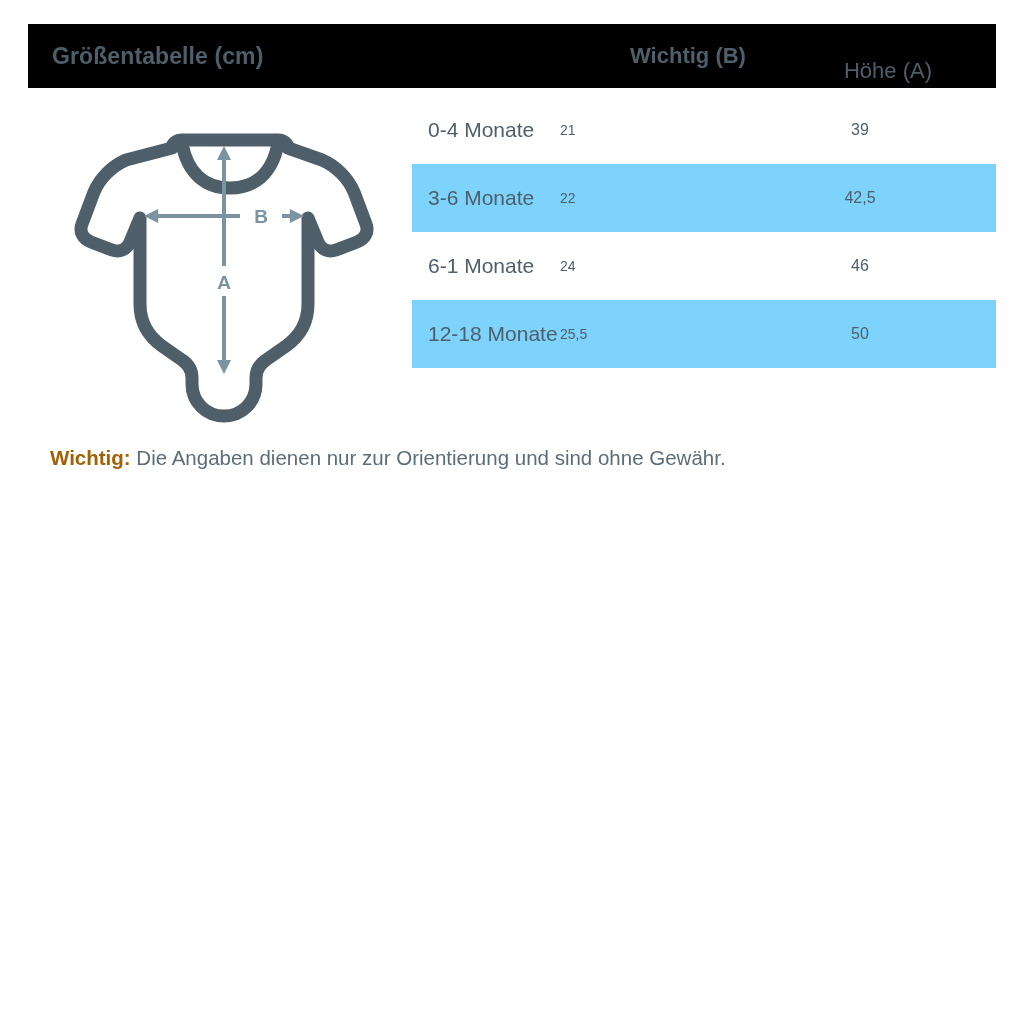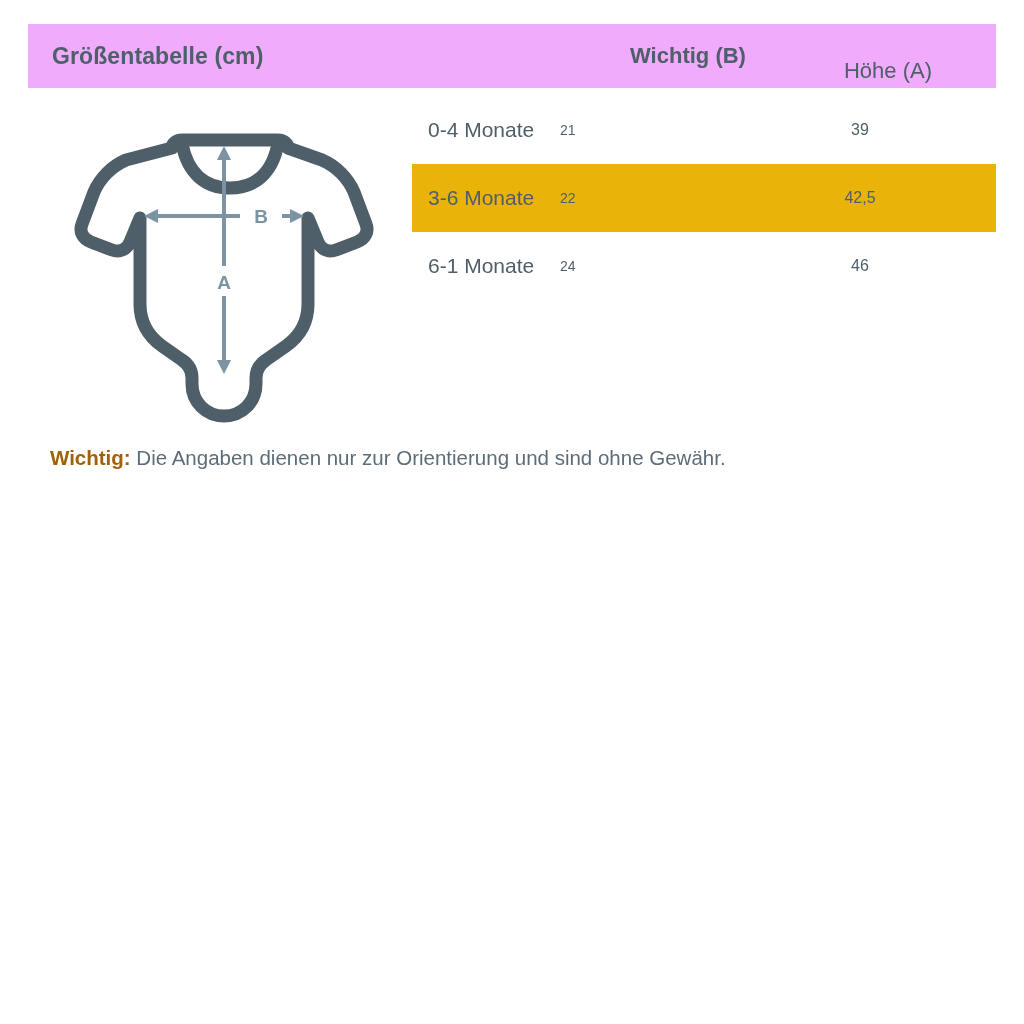--- a/index.html
+++ b/index.html
@@ -21,21 +21,21 @@
     height: 1024px;
   }
 
   
   .header-band {
     position: absolute;
     left: 28px;
     top: 24px;
     width: 968px;
     height: 64px;
-    background: #f0abfc;
+    background: #000000;
     display: flex;
     align-items: center;
   }
   .header-title {
     position: absolute;
     left: 24px;
     font-size: 23px;
     font-weight: bold;
     color: #4e5f69;
     letter-spacing: 0.1px;
@@ -67,21 +67,21 @@
     top: 96px;
     width: 584px;
   }
   .row {
     position: relative;
     height: 68px;
     display: flex;
     align-items: center;
   }
   .row.alt {
-    background: #eab308;
+    background: #7dd3fc;
   }
   .cell-size {
     position: absolute;
     left: 16px;
     font-size: 21px;
     color: #4e5f69;
   }
   .cell-b {
     position: absolute;
     left: 148px;
@@ -201,20 +201,25 @@
       <div class="cell-b">22</div>
       <div class="cell-a">42,5</div>
     </div>
 
     <div class="row">
       <div class="cell-size">6-1 Monate</div>
       <div class="cell-b">24</div>
       <div class="cell-a">46</div>
     </div>
 
+    <div class="row alt">
+      <div class="cell-size">12-18 Monate</div>
+      <div class="cell-b">25,5</div>
+      <div class="cell-a">50</div>
+    </div>
 
   </div>
 
   <div class="footnote">
     <b>Wichtig:</b><span> Die Angaben dienen nur zur Orientierung und sind ohne Gewähr.</span><br>
   </div>
 
 </div>
 
 </body></html>

